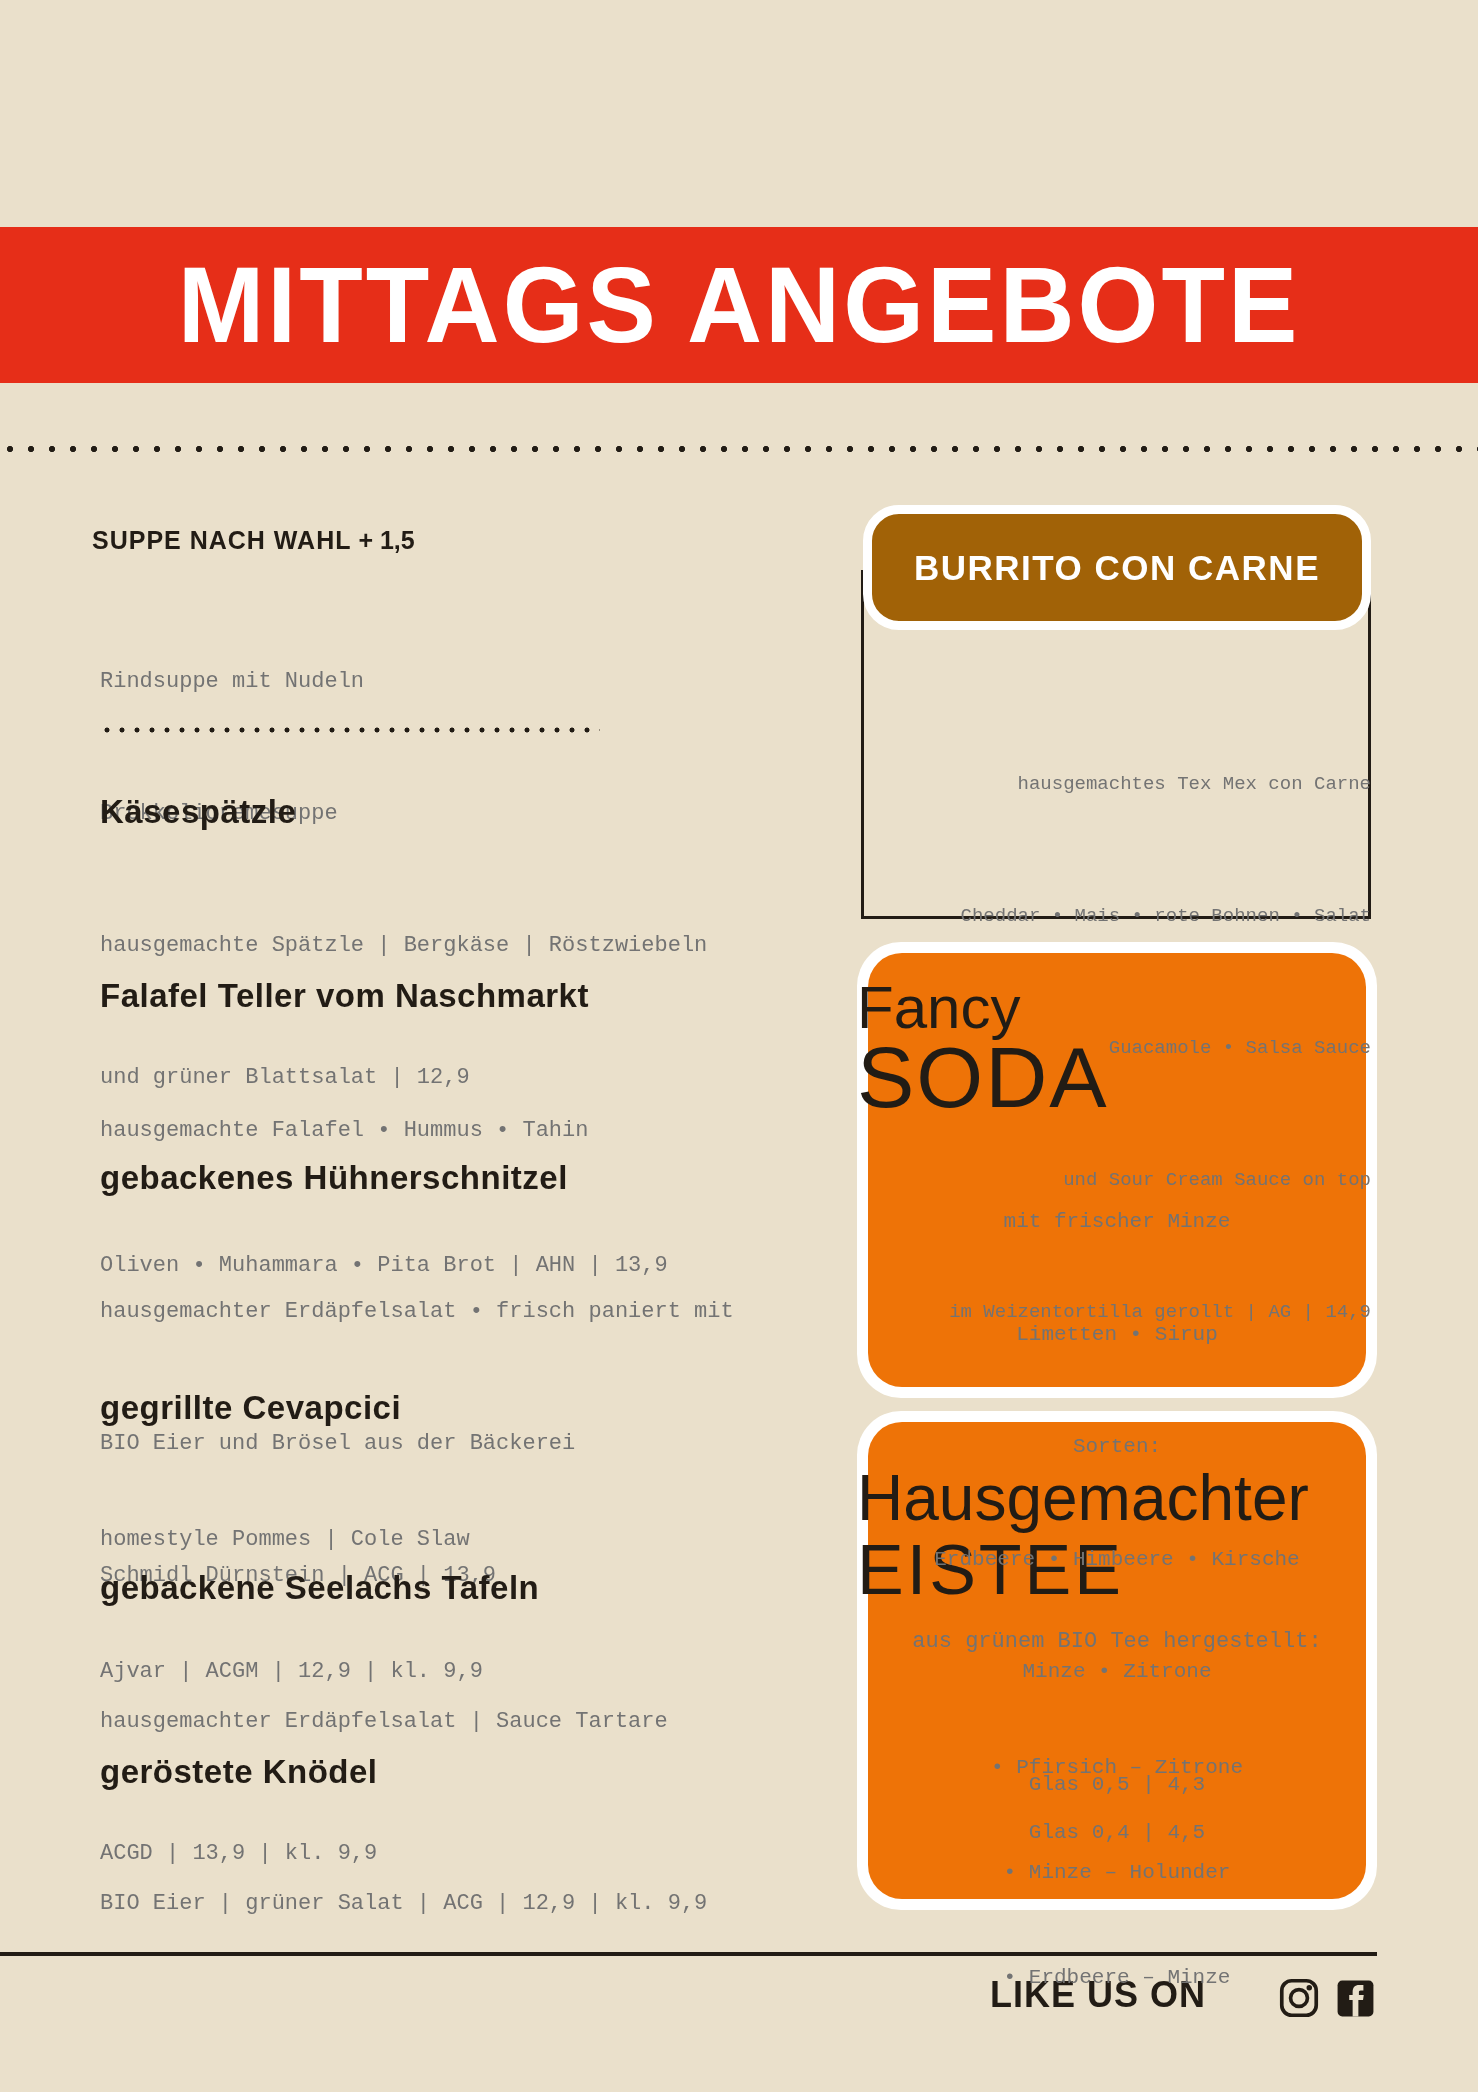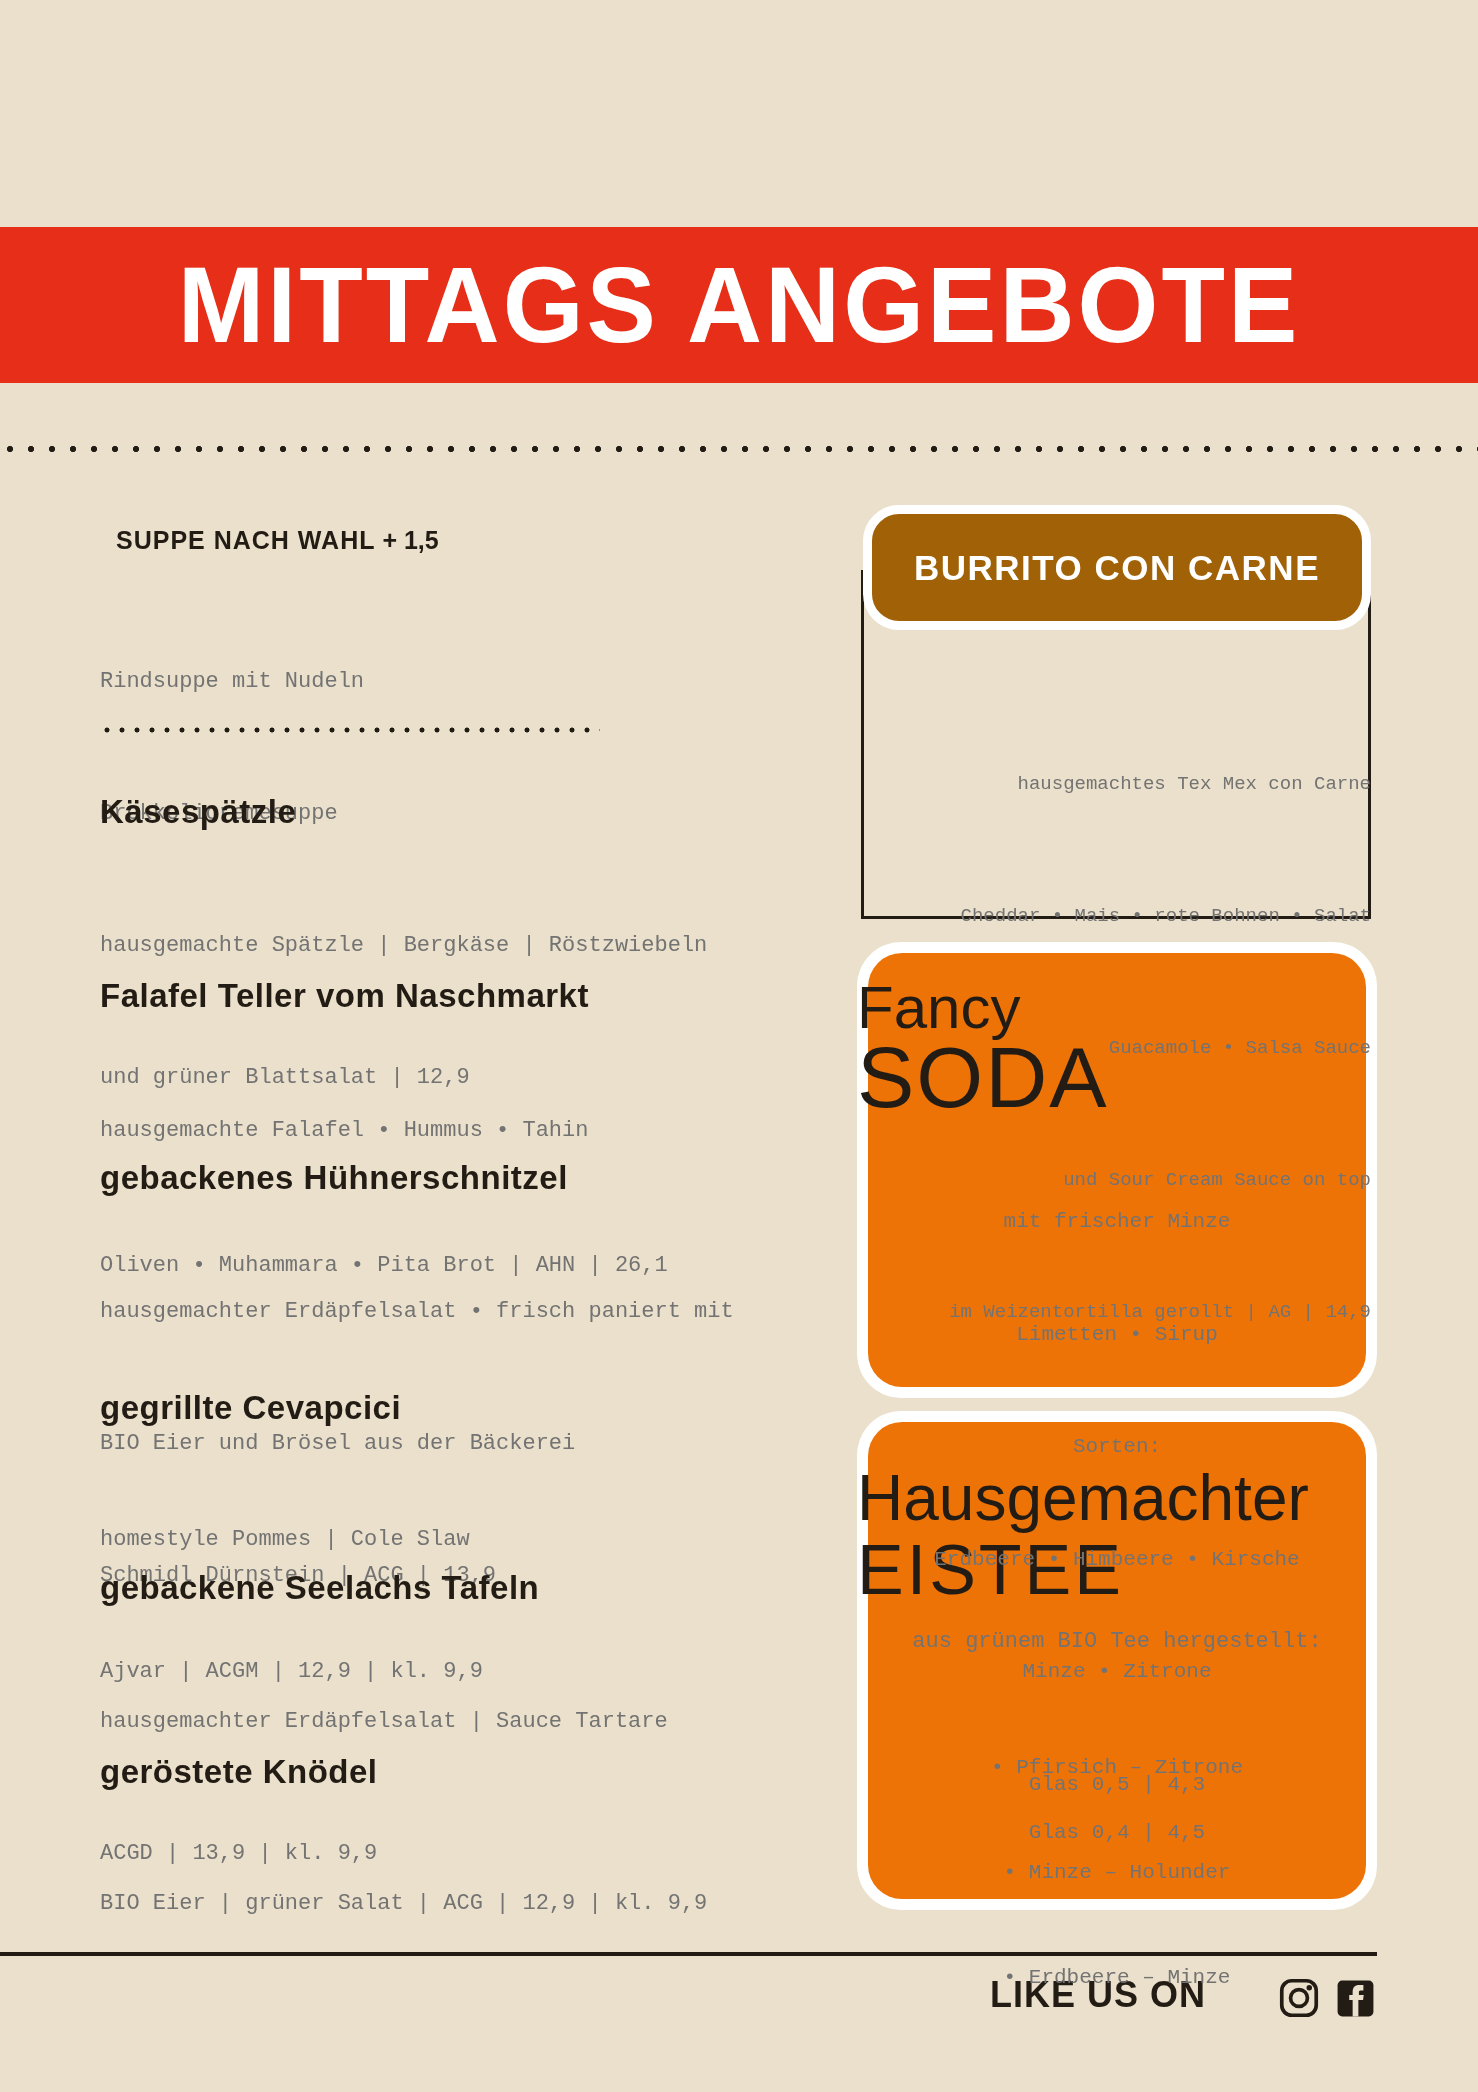--- a/index.html
+++ b/index.html
@@ -28,21 +28,21 @@
   .dots-sm{
     left:100px;top:723px;width:500px;height:14px;
     background-image:radial-gradient(circle at 7px 7px,#221c15 2.2px,transparent 2.8px);
     background-size:15px 14px;background-repeat:repeat-x;
   }
   
   .h-item{
     left:100px;font-size:33px;font-weight:700;line-height:40px;
     letter-spacing:.5px;color:#221c15;white-space:nowrap;
   }
-  .h-soup{left:116px;font-size:25px;font-weight:700;line-height:32px;letter-spacing:1px;white-space:nowrap;}
+  .h-soup{left:92px;font-size:25px;font-weight:700;line-height:32px;letter-spacing:1px;white-space:nowrap;}
   .h-soup .suffix{font-weight:700;letter-spacing:0;}
   .mono{
     font-family:"Liberation Mono","DejaVu Sans Mono",monospace;
     font-size:22px;line-height:44px;color:#737373;white-space:pre;
   }
   .body-left{left:100px;}
   
   .burrito-box{
     left:861px;top:570px;width:510px;height:349px;
     border:3px solid #221c15;box-sizing:border-box;z-index:1;
@@ -107,21 +107,21 @@
 
 <div class="abs h-item" style="top:792px">Käsespätzle</div>
 <div class="abs mono body-left" style="top:836px">
   <div>hausgemachte Spätzle | Bergkäse | Röstzwiebeln</div>
   <div>und grüner Blattsalat | 12,9</div>
 </div>
 
 <div class="abs h-item" style="top:976px">Falafel Teller vom Naschmarkt</div>
 <div class="abs mono body-left" style="top:1018px;line-height:45px">
   <div>hausgemachte Falafel • Hummus • Tahin</div>
-  <div>Oliven • Muhammara • Pita Brot | AHN | 26,1</div>
+  <div>Oliven • Muhammara • Pita Brot | AHN | 13,9</div>
 </div>
 
 <div class="abs h-item" style="top:1158px">gebackenes Hühnerschnitzel</div>
 <div class="abs mono body-left" style="top:1202px">
   <div>hausgemachter Erdäpfelsalat • frisch paniert mit</div>
   <div>BIO Eier und Brösel aus der Bäckerei</div>
   <div>Schmidl Dürnstein | ACG | 13,9</div>
 </div>
 
 <div class="abs h-item" style="top:1388px">gegrillte Cevapcici</div>

